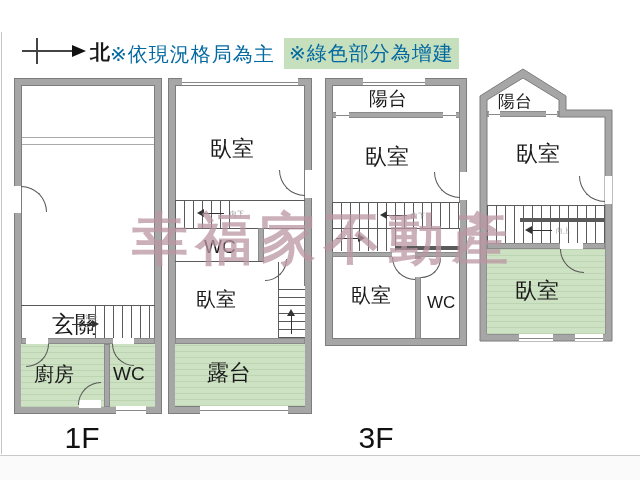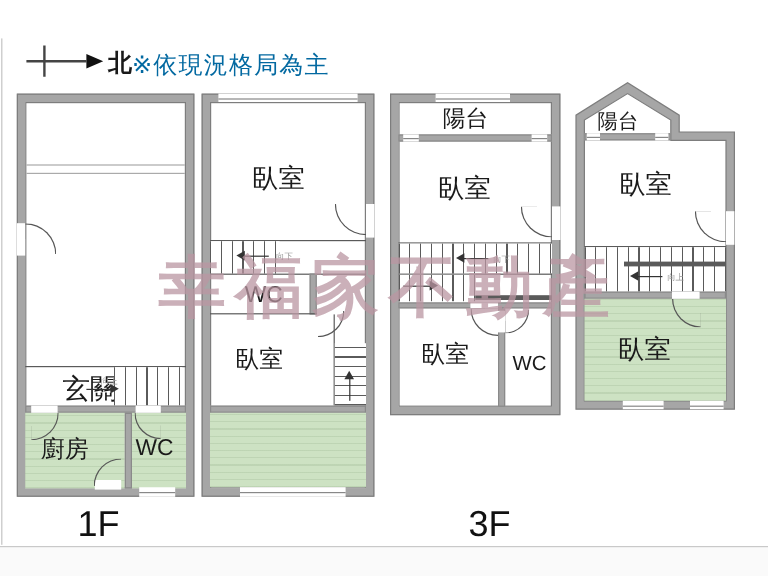--- a/index.html
+++ b/index.html
@@ -57,20 +57,21 @@
 
   <div class="abs" style="left:20px;top:36px;width:100px;height:30px;">
     <svg width="68" height="30" viewBox="0 0 68 30" style="position:absolute;left:0;top:0;">
       <line x1="2" y1="15" x2="52" y2="15" stroke="#444" stroke-width="2"></line>
       <line x1="17" y1="2" x2="17" y2="28" stroke="#444" stroke-width="2"></line>
       <polygon points="52,9 66,15 52,21" fill="#111"></polygon>
     </svg>
     <span class="lbl" style="left:70px;top:3px;font-size:20px;font-weight:bold;">北</span>
   </div>
   <div class="note" style="left:110px;top:41px;">※依現況格局為主</div>
+  <div class="note note-green" style="left:284px;top:38px;">※綠色部分為增建</div>
 
   <div class="unit" style="left:14px;top:78px;width:148px;height:336px;">
     <div class="interior"></div>
   </div>
   <div class="lite" style="left:22px;top:137px;width:132px;height:1px;"></div>
   <div class="lite" style="left:22px;top:144px;width:132px;height:1px;"></div>
   <div class="gap" style="left:14px;top:186px;width:7px;height:27px;"></div>
   <div class="arc arc-tr" style="left:21px;top:186px;width:26px;height:26px;"></div>
   <div class="line" style="left:21px;top:305px;width:134px;height:1px;"></div>
   <div class="lbl" style="left:16px;top:309px;font-size:23px;margin-left:36px;">玄關</div>
@@ -106,20 +107,21 @@
   <div class="lbl" style="left:204px;top:236px;font-size:19px;">WC</div>
   <div class="wall" style="left:258px;top:228px;width:6px;height:34px;"></div>
   <div class="line" style="left:175px;top:261px;width:89px;height:1px;"></div>
   <div class="arc arc-br" style="left:265px;top:259px;width:22px;height:22px;"></div>
   <div class="lbl ctr" style="left:196px;top:286px;width:60px;font-size:20px;">臥室</div>
   <div class="line" style="left:278px;top:262px;width:1px;height:76px;"></div>
   <div class="stairs-v" style="left:279px;top:286px;width:26px;height:52px;"></div>
   <div class="arrow-u" style="left:291px;top:312px;height:22px;"></div>
   <div class="wall" style="left:175px;top:338px;width:130px;height:6px;"></div>
   <div class="green" style="left:175px;top:344px;width:130px;height:62px;"></div>
+  <div class="lbl" style="left:207px;top:358px;font-size:22px;">露台</div>
   <div class="win-h" style="left:200px;top:406px;width:88px;height:8px;"></div>
 
   <div class="unit" style="left:325px;top:78px;width:142px;height:268px;">
     <div class="interior"></div>
   </div>
   <div class="win-h" style="left:363px;top:78px;width:62px;height:7px;"></div>
   <div class="lbl ctr" style="left:369px;top:86px;width:50px;font-size:19px;">陽台</div>
   <div class="wall" style="left:332px;top:112px;width:128px;height:6px;"></div>
   <div class="win-h" style="left:336px;top:112px;width:13px;height:6px;"></div>
   <div class="win-h" style="left:443px;top:112px;width:13px;height:6px;"></div>
@@ -164,17 +166,17 @@
   <div class="green" style="left:487px;top:249px;width:118px;height:85px;"></div>
   <div class="gap" style="left:560px;top:243px;width:23px;height:6px;"></div>
   <div class="arc arc-bl" style="left:560px;top:249px;width:24px;height:24px;"></div>
   <div class="lbl ctr" style="left:515px;top:276px;width:60px;font-size:22px;">臥室</div>
   <div class="win-h" style="left:519px;top:334px;width:34px;height:7px;"></div>
   <div class="win-h" style="left:575px;top:334px;width:28px;height:7px;"></div>
 
   <div id="watermark">幸福家不動產</div>
 
   <div class="floor-id" style="left:52px;top:421px;">1F</div>
-  <div class="floor-id" style="left:378px;top:421px;">3F</div>
+  <div class="floor-id" style="left:346px;top:421px;">3F</div>
 
   <div id="edge-left"></div>
   <div id="bottom-strip"></div>
 </div>
 
 </body></html>

